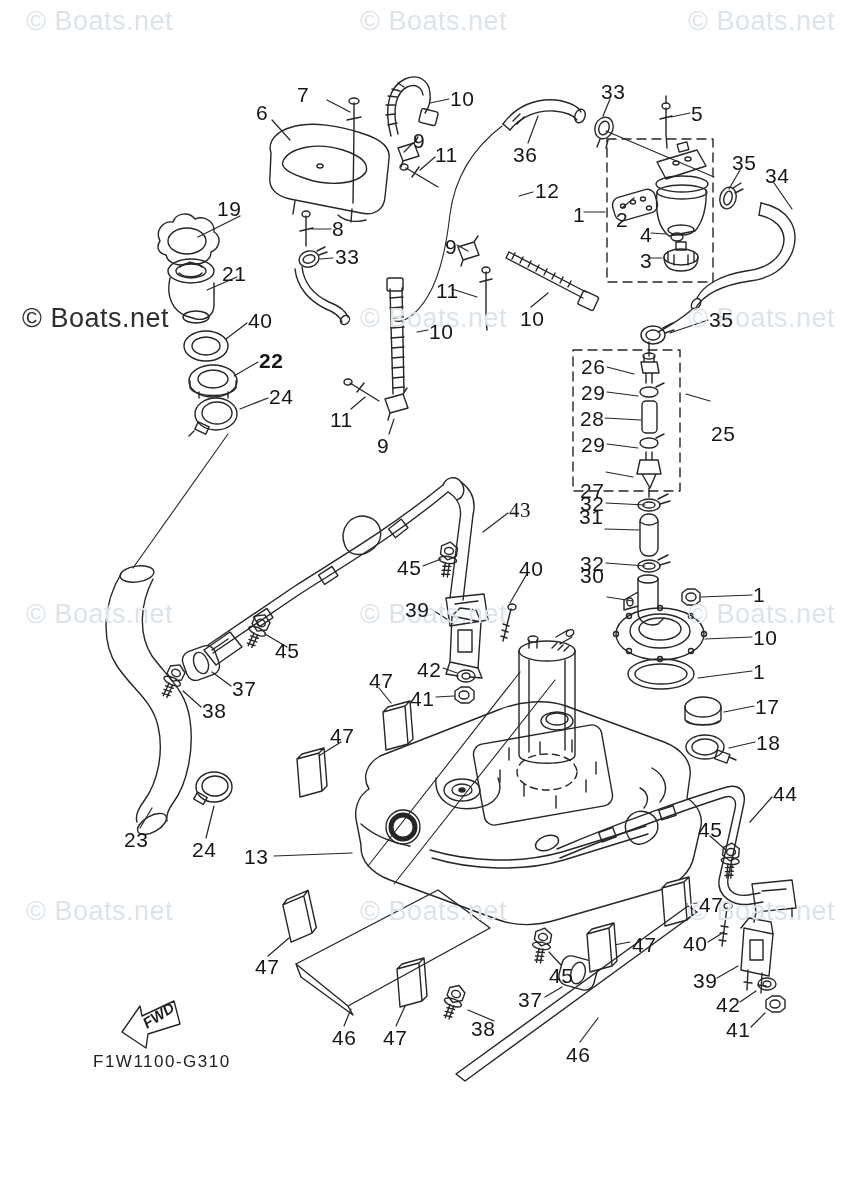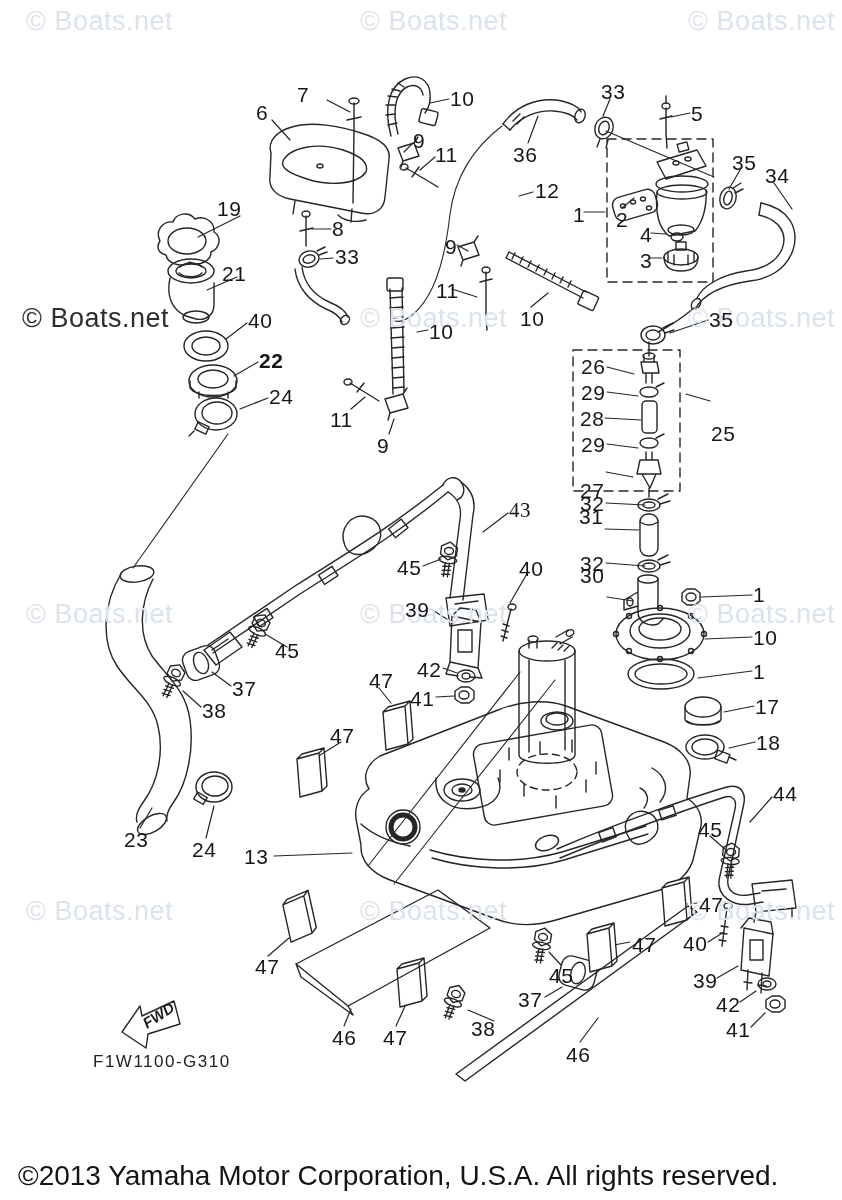--- a/index.html
+++ b/index.html
@@ -495,15 +495,14 @@
       <div class="part-label" style="left: 518px; top: 989px;">37</div>
       <div class="part-label" style="left: 716px; top: 994px;">42</div>
       <div class="part-label" style="left: 471px; top: 1018px;">38</div>
       <div class="part-label" style="left: 726px; top: 1019px;">41</div>
       <div class="part-label" style="left: 332px; top: 1027px;">46</div>
       <div class="part-label" style="left: 383px; top: 1027px;">47</div>
       <div class="part-label" style="left: 566px; top: 1044px;">46</div>
     </div>
 
 <div class="diagram-code">F1W1100-G310</div>
-<div class="footer-text">©2013 Yamaha Motor Corporation, U.S.A. All rights reserved.</div>
 
 </div>
 
 </body></html>

